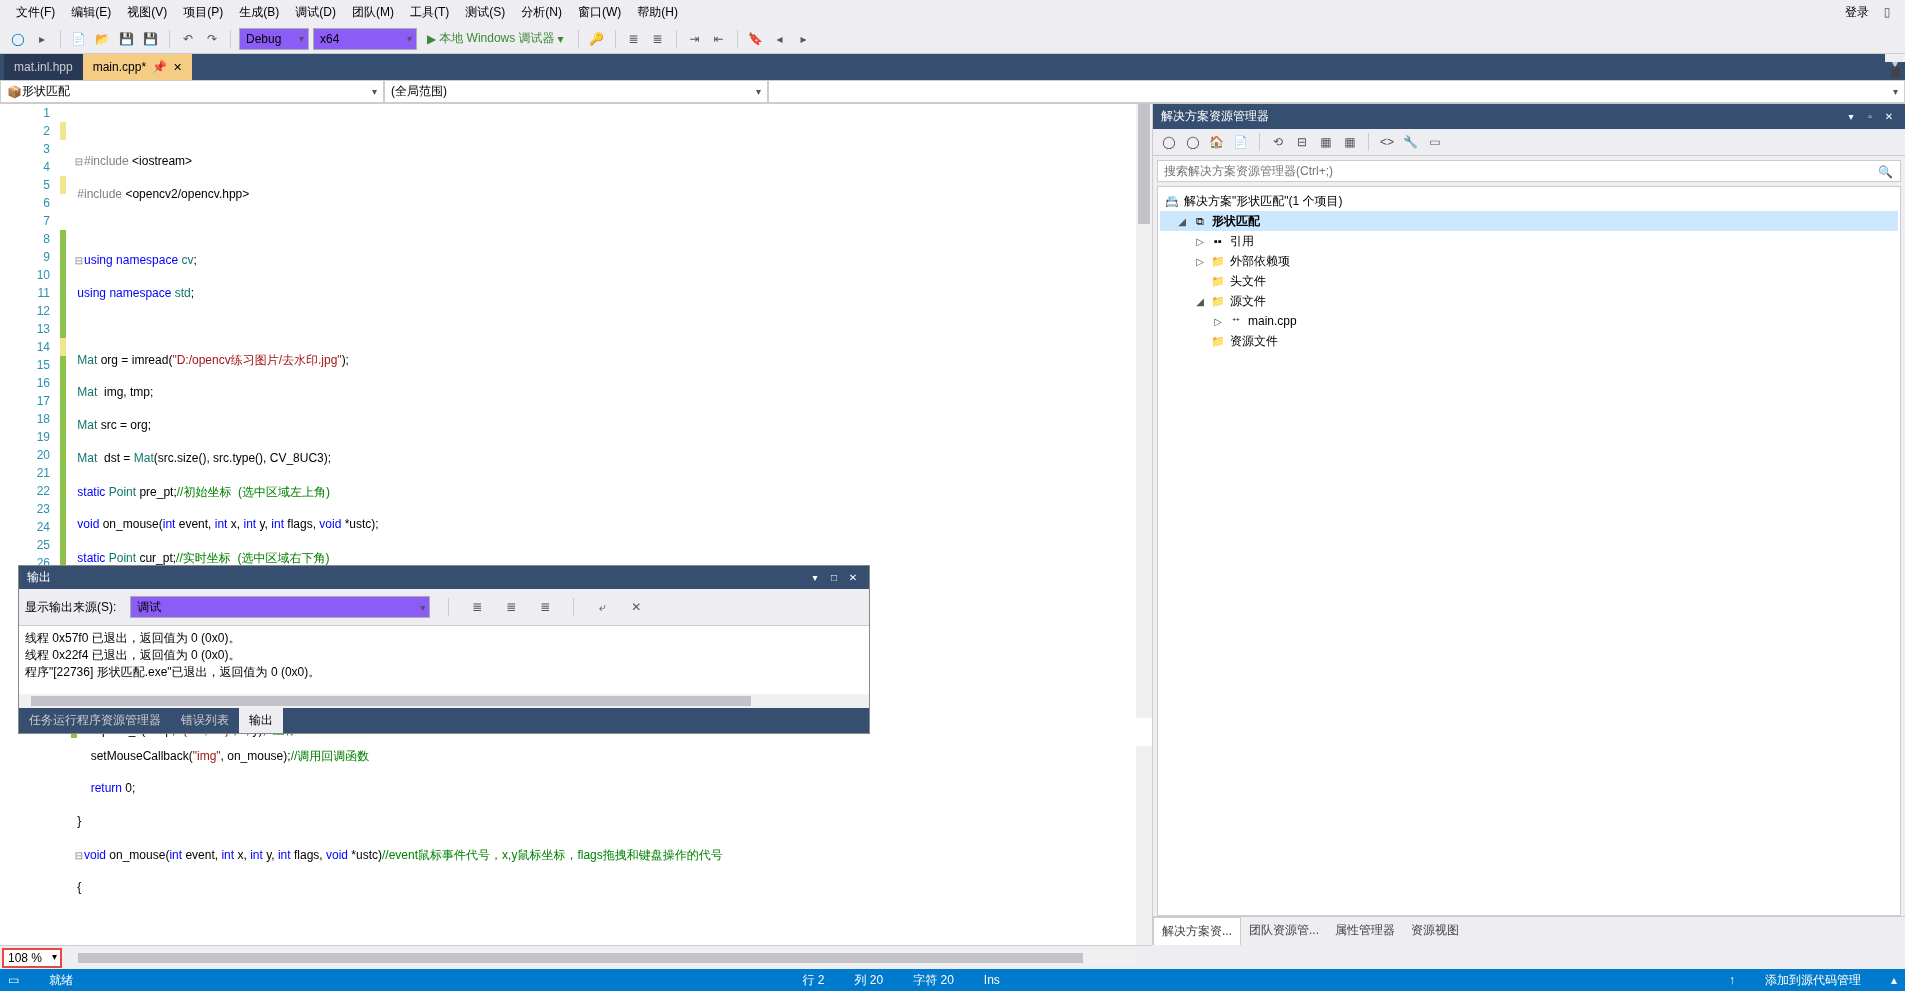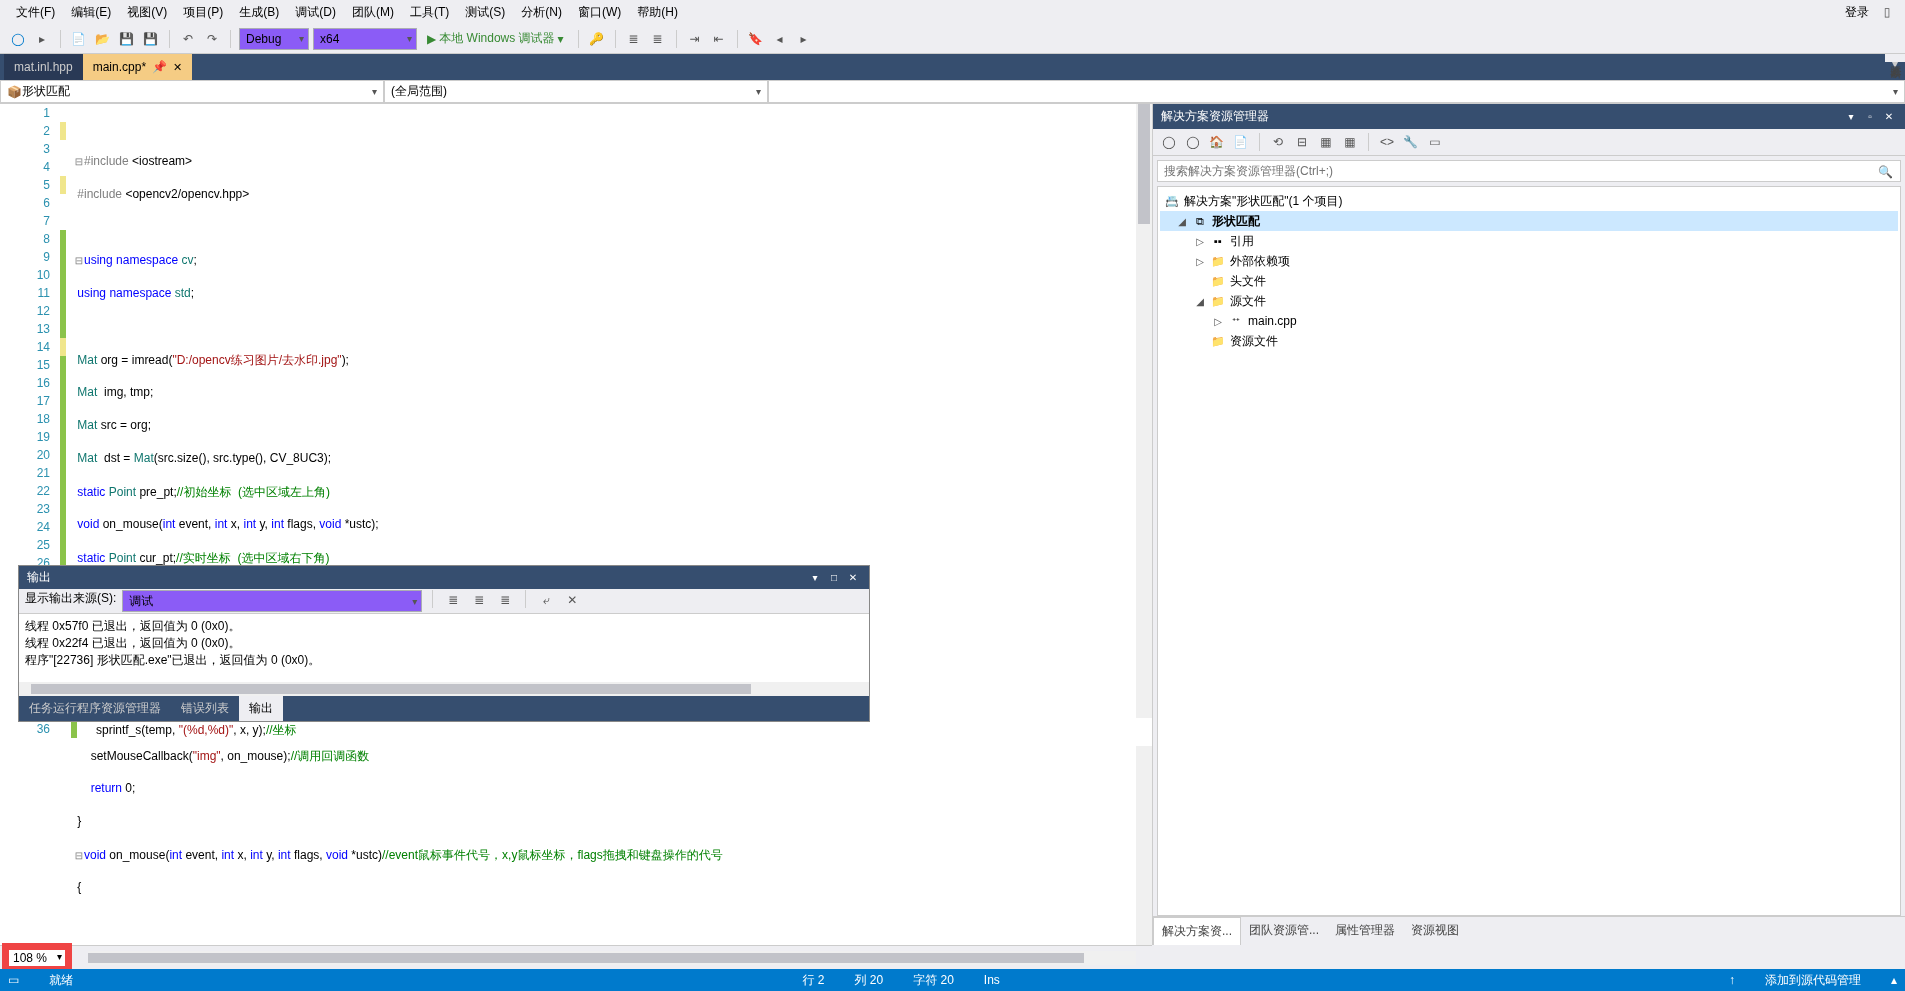--- a/index.html
+++ b/index.html
@@ -32,29 +32,29 @@
 .code-col { flex:1; font-family:Consolas,"Courier New",monospace; font-size:13px; white-space:pre; padding-top:2px;}
 .code-col .line { height:18px; }
 .kw { color:#0000ff;} .type { color:#0f766e;} .str { color:#a31515;} .cmt { color:#008000;} .prep { color:#808080;} .inc { color:#000000;}
 .fold { color:#808080; font-size:10px; display:inline-block; width:10px; text-align:center;}
 .scroll-v { position:absolute; right:0; top:0; bottom:0; width:16px; background:#f0f0f0;}
 .scroll-v .thumb { position:absolute; left:2px; right:2px; top:0; height:120px; background:#c2c3c9;}
 .output-panel { position:absolute; left:18px; top:565px; width:852px; background:#fff; border:1px solid #888; z-index:10;}
 .output-title { background:#364e6f; color:#fff; padding:3px 8px; display:flex; align-items:center;}
 .output-title .spacer { flex:1;}
 .output-title .tbtn { width:16px; height:16px; font-size:10px; display:inline-flex; align-items:center; justify-content:center; margin-left:3px; cursor:pointer; border:1px solid transparent;}
-.output-toolbar { background:#eeeef2; padding:1px 6px; display:flex; align-items:flex-start; gap:6px; border-bottom:1px solid #ccc;}
+.output-toolbar { background:#eeeef2; padding:7px 6px; display:flex; align-items:center; gap:14px; border-bottom:1px solid #ccc;}
 .output-body { font-family:Consolas,monospace; font-size:13px; padding:4px 6px; height:68px; overflow:auto; background:#fff;}
 .output-scroll { height:14px; background:#f0f0f0; position:relative;}
 .output-scroll .th { position:absolute; left:12px; width:720px; top:2px; bottom:2px; background:#c2c3c9;}
 .output-tabs { background:#364e6f; display:flex;}
 .output-tabs .ot { color:#ccc; padding:4px 10px; cursor:pointer;}
 .output-tabs .ot.active { background:#eeeef2; color:#000;}
 .zoom-row { position:absolute; left:0; bottom:22px; width:1152px; height:24px; background:#eeeef2; display:flex; align-items:center; border-top:1px solid #ccc;}
-.zoom-combo { background:#fff; border:7px solid #ef4444; padding:1px 18px 1px 4px; position:relative; margin-left:2px;}
+.zoom-combo { background:#fff; border:2px solid #ef4444; padding:1px 18px 1px 4px; position:relative; margin-left:2px;}
 .zoom-combo::after { content:"▾"; position:absolute; right:3px; font-size:10px;}
 .solution { flex:1; background:#eeeef2; border-left:1px solid #ccc; display:flex; flex-direction:column;}
 .sol-title { background:#364e6f; color:#fff; padding:4px 8px; display:flex; align-items:center;}
 .sol-title .spacer{flex:1;}
 .sol-title .tbtn { width:16px; height:16px; font-size:10px; display:inline-flex; align-items:center; justify-content:center; margin-left:3px; cursor:pointer;}
 .sol-toolbar { background:#eeeef2; padding:3px 6px; display:flex; align-items:center; gap:4px; border-bottom:1px solid #ccc;}
 .sol-search { margin:4px; }
 .sol-search input { width:100%; border:1px solid #ccc; padding:3px 22px 3px 6px; background:#fff;}
 .sol-search { position:relative;}
 .sol-search .mag { position:absolute; right:8px; top:5px; color:#888;}

